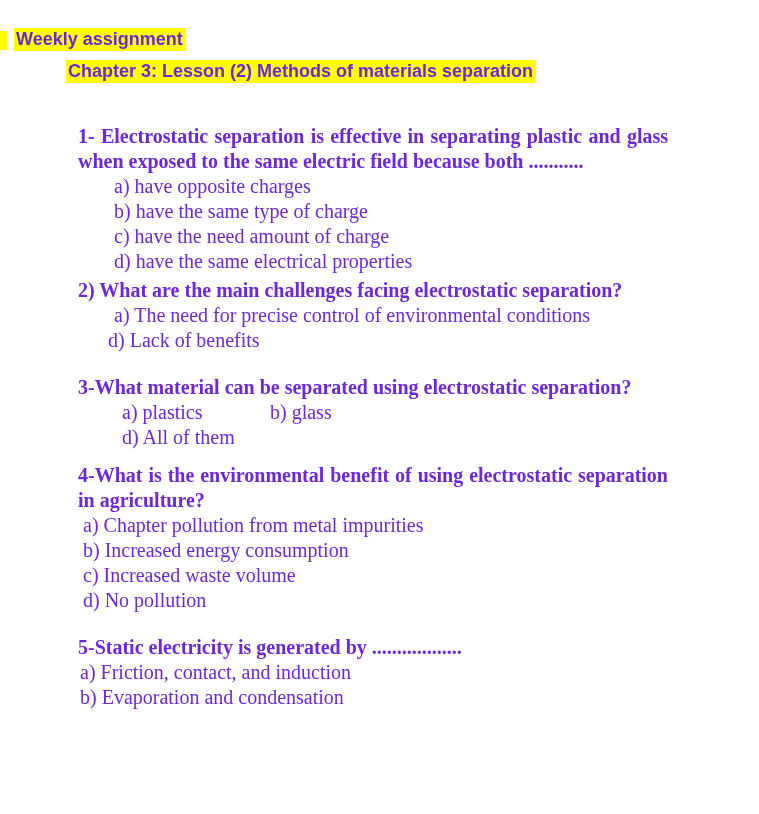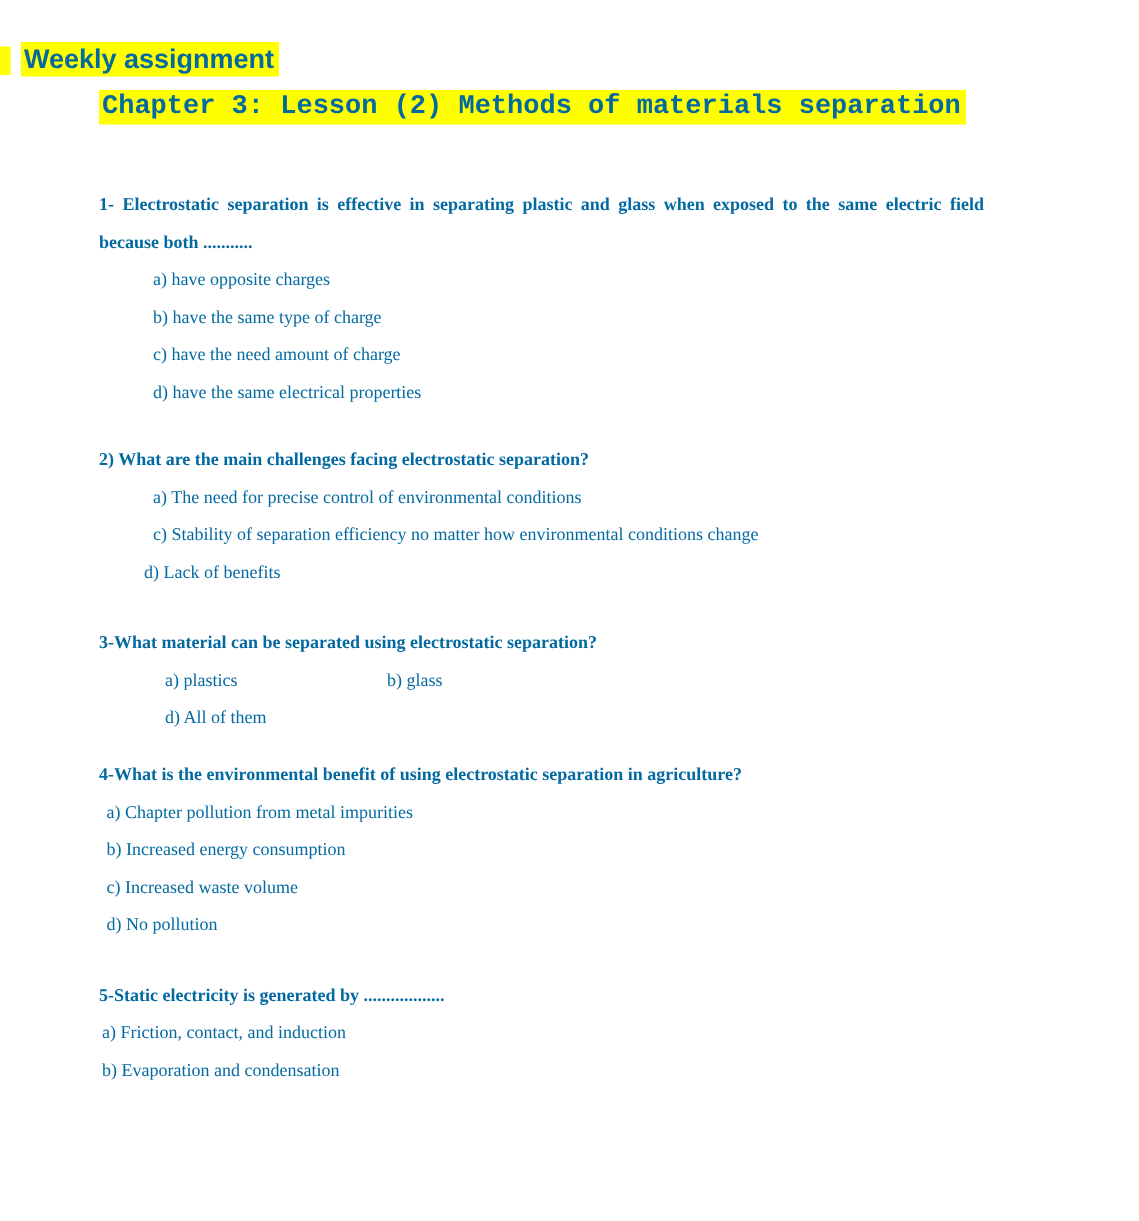--- a/index.html
+++ b/index.html
@@ -2,21 +2,21 @@
 <html><head>
 <meta charset="utf-8">
 <style>
   * { box-sizing: border-box; margin: 0; padding: 0; }
   html, body { background: #ffffff; }
   .page {
     position: relative;
     width: 759px;
     height: 814px;
     background: #ffffff;
-    color: #0369a1;
+    color: #6d28d9;
     font-family: "Liberation Serif", serif;
     overflow: hidden;
     border-radius: 24px;
   }
   .hl { background: #ffff00; padding: 1px 3px 2px 2px; }
   .edge-mark {
     position: absolute;
     left: 0; top: 31px;
     width: 7px; height: 19px;
     background: #ffff00;
@@ -25,34 +25,34 @@
     position: absolute;
     left: 14px; top: 28px;
     font-family: "Liberation Sans", sans-serif;
     font-weight: bold;
     font-size: 18px;
     line-height: 22px;
   }
   .header-subtitle {
     position: absolute;
     left: 66px; top: 60px;
-    font-family: Liberation Mono, monospace;
+    font-family: Liberation Sans, sans-serif;
     font-weight: bold;
     font-size: 18px;
     line-height: 22px;
   }
   .content {
     position: absolute;
-    left: 66px; top: 124px;
+    left: 78px; top: 124px;
     width: 590px;
-    font-size: 12px;
+    font-size: 20px;
     line-height: 25px;
   }
   .stem { font-weight: bold; text-align: justify; }
-  .q2 { margin-top: 20px; }
+  .q2 { margin-top: 4px; }
   .q3 { margin-top: 22px; }
   .q4 { margin-top: 13px; }
   .q5 { margin-top: 22px; }
   .opt-ind { padding-left: 36px; }            
   .opt-ind-wrap { padding-left: 56px; text-indent: -20px; } 
   .opt-ind-d { padding-left: 30px; }          
   .opt-near { padding-left: 5px; }            
   .opt-flush { padding-left: 2px; }           
   .grid-2col {
     display: grid;
@@ -81,21 +81,20 @@
       <div class="stem">1- Electrostatic separation is effective in separating plastic and glass when exposed to the same electric field because both ...........</div>
       <div class="opt-ind">a) have opposite charges</div>
       <div class="opt-ind">b) have the same type of charge</div>
       <div class="opt-ind">c) have the need amount of charge</div>
       <div class="opt-ind">d) have the same electrical properties</div>
     </div>
 
     <div class="question q2">
       <div class="stem">2) What are the main challenges facing electrostatic separation?</div>
       <div class="opt-ind">a) The need for precise control of environmental conditions</div>
-      <div class="opt-ind-wrap">c) Stability of separation efficiency no matter how environmental conditions change</div>
       <div class="opt-ind-d">d) Lack of benefits</div>
     </div>
 
     <div class="question q3">
       <div class="stem">3-What material can be separated using electrostatic separation?</div>
       <div class="grid-2col">
         <div>a) plastics</div>
         <div>b) glass</div>
         <div>d) All of them</div>
       </div>

